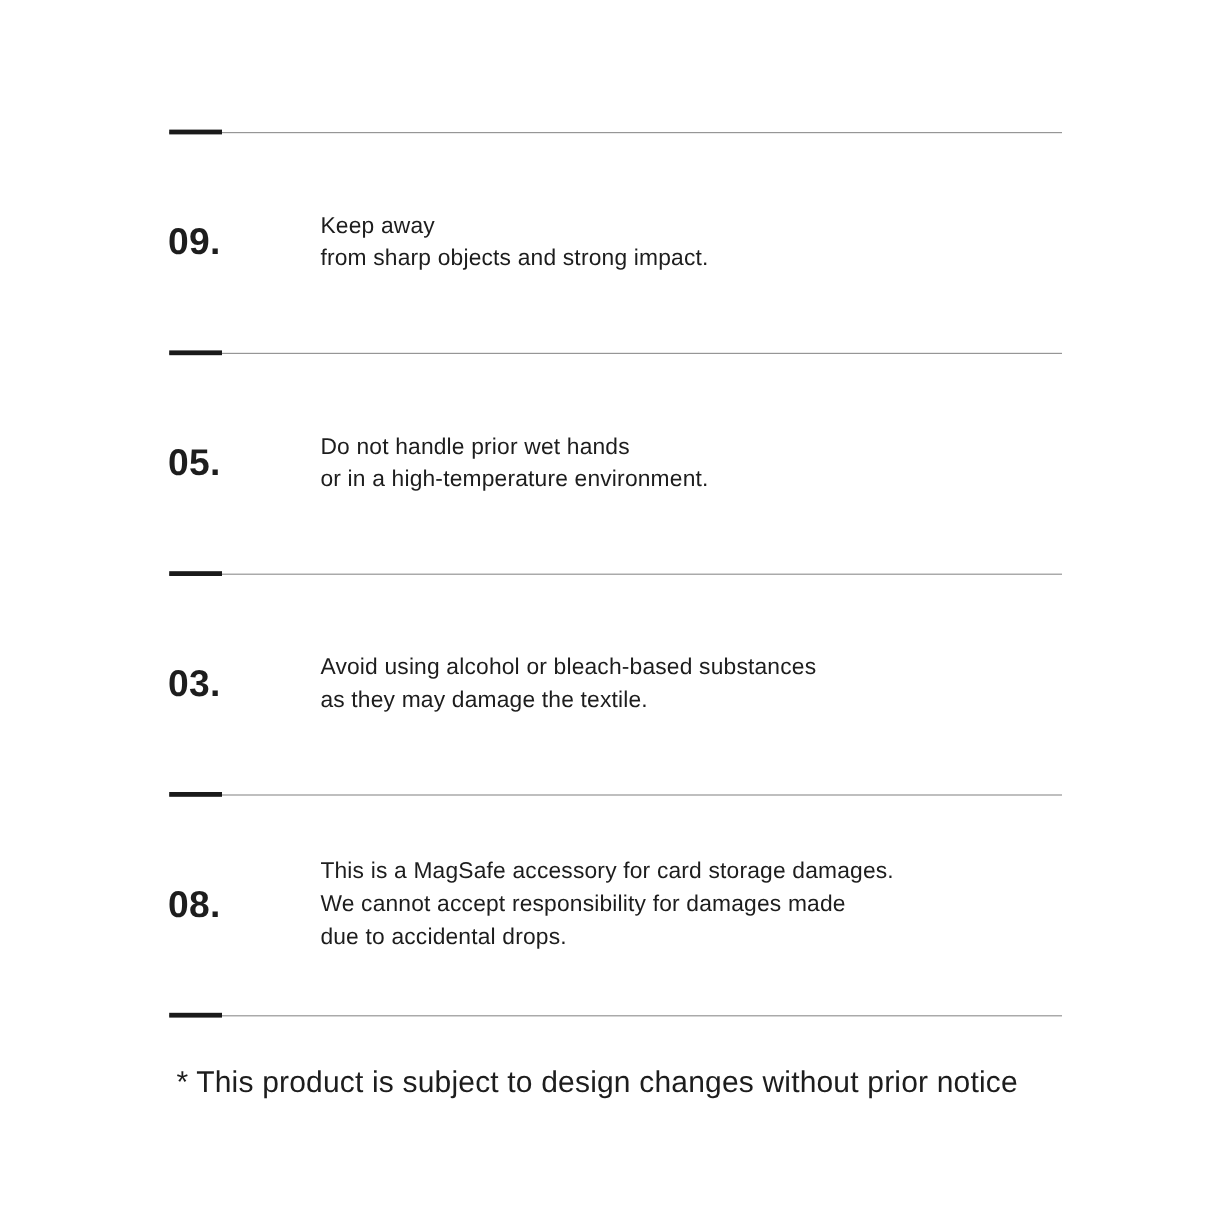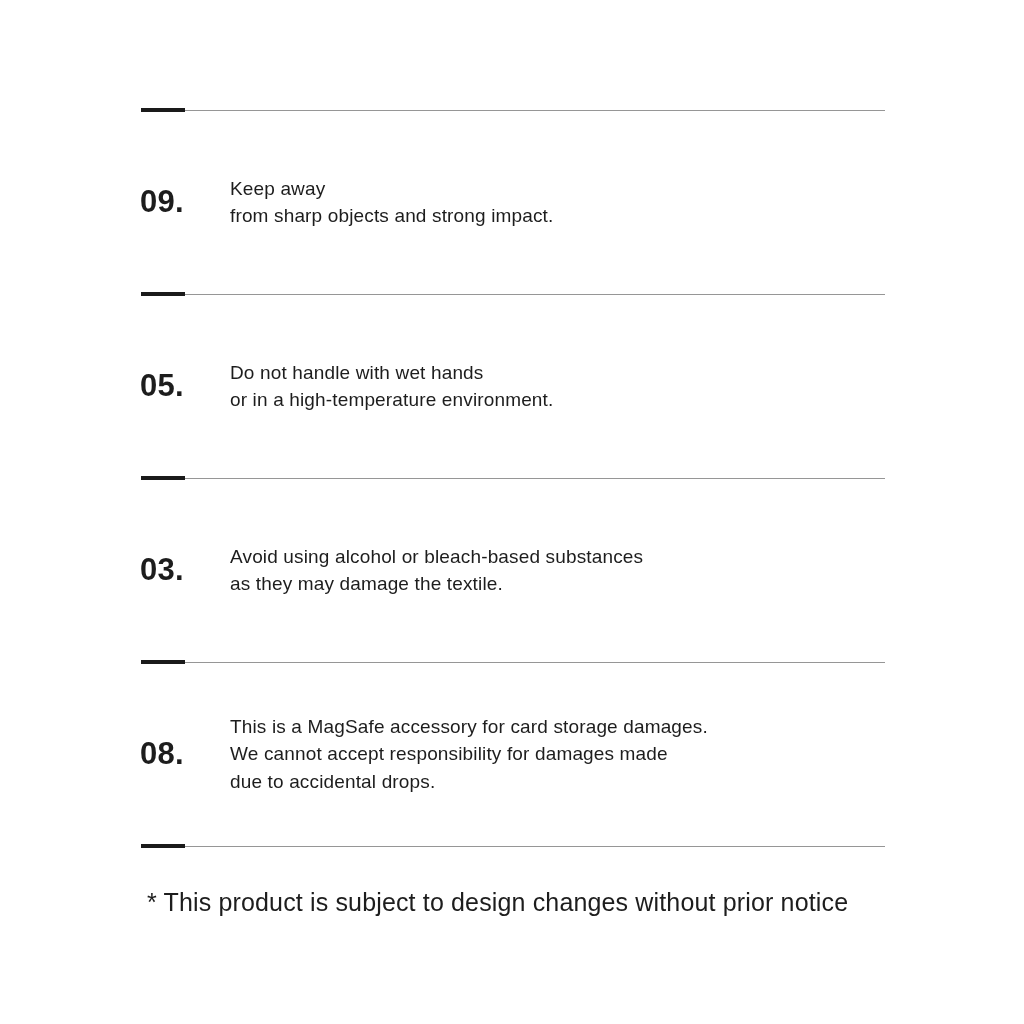--- a/index.html
+++ b/index.html
@@ -50,20 +50,21 @@
     font-size: 31px;
     font-weight: 700;
     letter-spacing: 0.3px;
     color: var(--text);
   }
   .text {
     font-size: 19px;
     line-height: 27.5px;
     letter-spacing: 0.15px;
     color: var(--text);
+    margin-left: 37px;
   }
   .footnote {
     position: absolute;
     left: 147px;
     top: 889px;
     font-size: 25px;
     line-height: 27px;
     letter-spacing: 0.15px;
     color: var(--text);
   }
@@ -85,21 +86,21 @@
     </div>
   </section>
 
   <div class="divider" style="top:294px">
     <span class="tick"></span>
   </div>
 
   <section class="section" style="top:294px">
     <div class="num">05.</div>
     <div class="text">
-      <div>Do not handle with wet hands</div>
+      <div>Do not handle prior wet hands</div>
       <div>or in a high-temperature environment.</div>
     </div>
   </section>
 
   <div class="divider" style="top:478px">
     <span class="tick"></span>
   </div>
 
   <section class="section" style="top:478px">
     <div class="num">03.</div>

